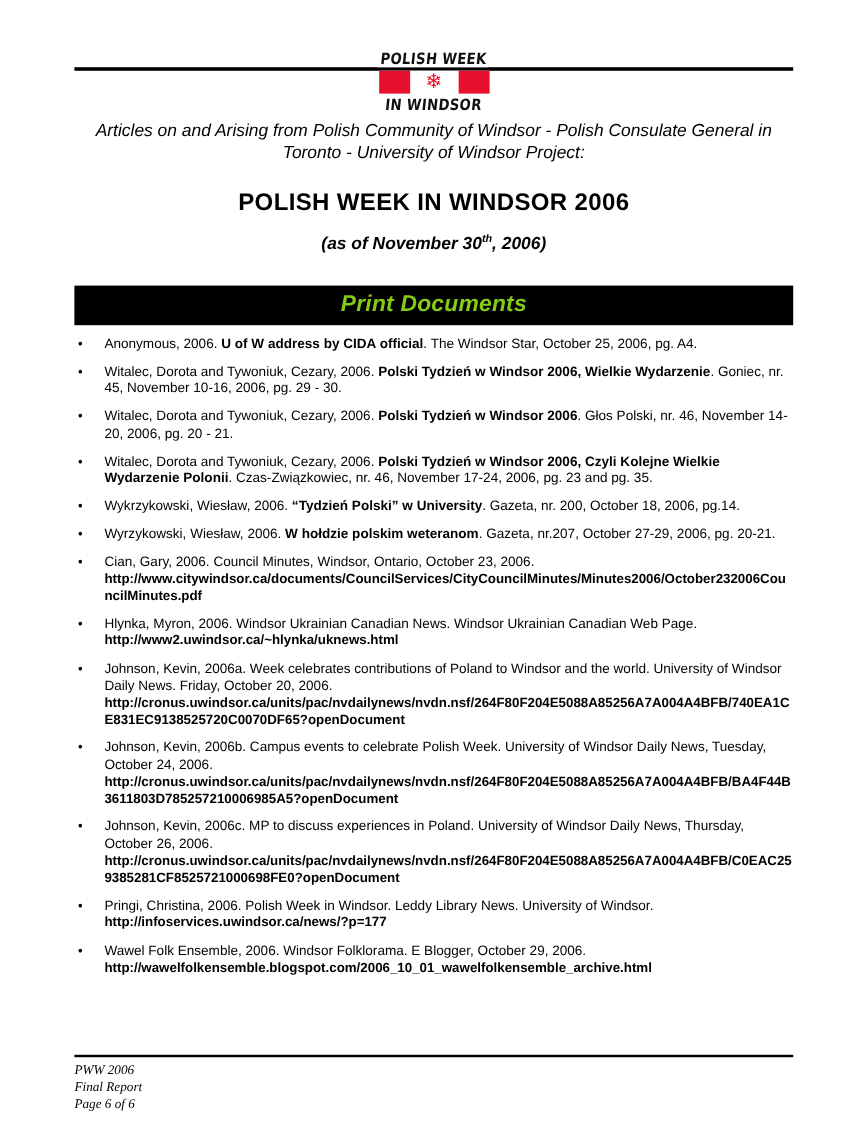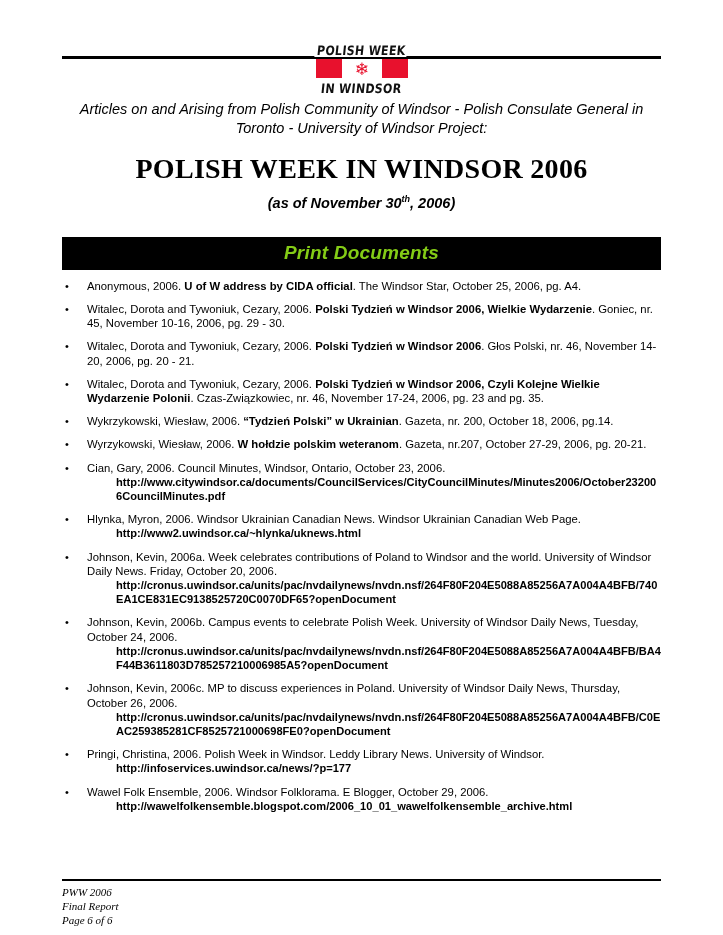--- a/index.html
+++ b/index.html
@@ -76,23 +76,23 @@
     margin:14px 72px 0 72px;
     text-align:center;
     font-weight:normal;
     font-style:italic;
     font-size:14.5px;
     line-height:19px;
   }
   .maintitle {
     margin:16px 0 0 0;
     text-align:center;
-    font-family:Liberation Serif, serif;
-    font-weight:bold;
-    font-size:28px;
+    font-family:Liberation Sans, sans-serif;
+    font-weight:bold;
+    font-size:20px;
     line-height:30px;
     letter-spacing:0.3px;
   }
   .asof {
     margin:10px 0 0 0;
     text-align:center;
     font-weight:bold;
     font-style:italic;
     font-size:14.5px;
   }
@@ -127,21 +127,20 @@
     text-align:left;
     padding-left:3px;
   }
   .etext { flex:1; text-align:left; }
   .etext b { font-weight:bold; }
   .url {
     font-weight:bold;
     font-size:11.1px;
     word-break:break-all;
     display:block;
-    margin-left:29px;
   }
 
   
   .footer {
     position:absolute;
     left:62px; right:62px;
     bottom:26px;
   }
   .frule { border-top:2.5px solid #000; width:100%; }
   .frow {
@@ -199,21 +198,21 @@
         <div class="entry">
           <div class="bullet">•</div>
           <div class="etext"><span>Witalec, Dorota and Tywoniuk, Cezary, 2006.  </span><b>Polski Tydzień w Windsor 2006</b><span>.  Głos Polski, nr. 46, November 14-20, 2006, pg. 20 - 21.</span></div>
         </div>
         <div class="entry">
           <div class="bullet">•</div>
           <div class="etext"><span>Witalec, Dorota and Tywoniuk, Cezary, 2006.  </span><b>Polski Tydzień w Windsor 2006, Czyli Kolejne Wielkie Wydarzenie Polonii</b><span>.  Czas-Związkowiec, nr. 46, November 17-24, 2006, pg. 23 and pg. 35.</span></div>
         </div>
         <div class="entry">
           <div class="bullet">•</div>
-          <div class="etext"><span>Wykrzykowski, Wiesław, 2006.  </span><b>“Tydzień Polski” w Ukrainian</b><span>.  Gazeta, nr. 200, October 18, 2006, pg.14.</span></div>
+          <div class="etext"><span>Wykrzykowski, Wiesław, 2006.  </span><b>“Tydzień Polski” w University</b><span>.  Gazeta, nr. 200, October 18, 2006, pg.14.</span></div>
         </div>
         <div class="entry">
           <div class="bullet">•</div>
           <div class="etext"><span>Wyrzykowski, Wiesław, 2006. </span><b>W hołdzie polskim weteranom</b><span>. Gazeta, nr.207, October 27-29, 2006, pg. 20-21.</span></div>
         </div>
       </div>
       <div class="list">
         <div class="entry">
           <div class="bullet">•</div>
           <div class="etext"><span>Cian, Gary, 2006.  Council Minutes, Windsor, Ontario, October 23, 2006.</span><span class="url">http://www.citywindsor.ca/documents/CouncilServices/CityCouncilMinutes/Minutes2006/October232006CouncilMinutes.pdf</span></div>

